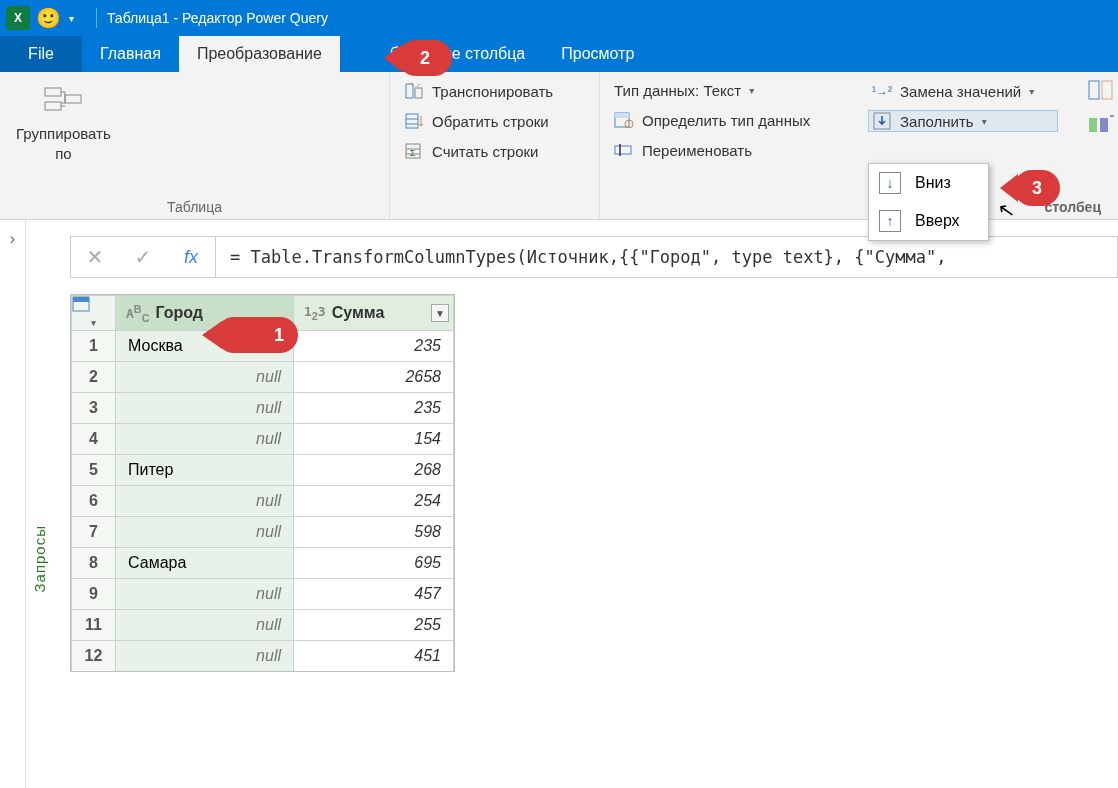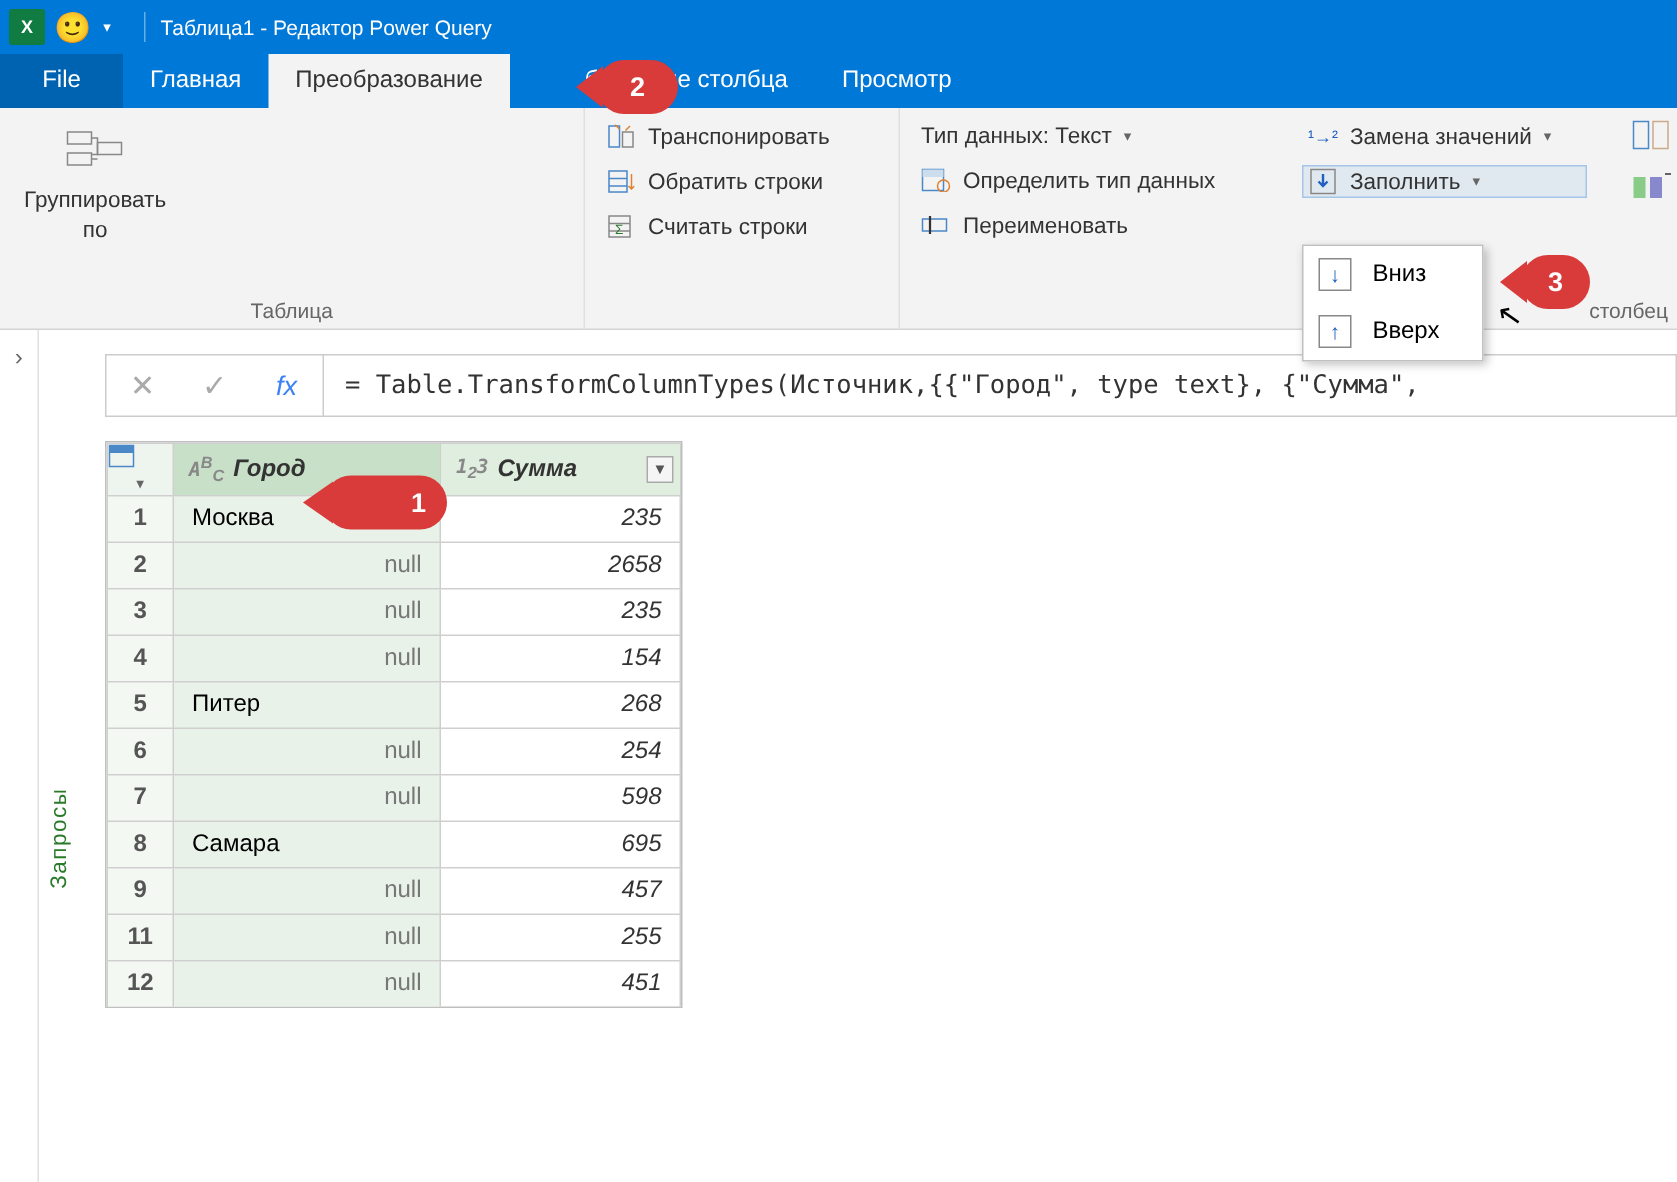--- a/index.html
+++ b/index.html
@@ -30,21 +30,21 @@
 .big-btn .lbl { line-height: 20px; }
 .small-btn-list { display: flex; flex-direction: column; gap: 8px; padding-top: 2px; }
 .small-btn { display: flex; align-items: center; gap: 8px; font-size: 15px; color: #333; cursor: pointer; padding: 2px 4px; white-space: nowrap; }
 .small-btn .si { width: 20px; height: 18px; display: flex; align-items: center; justify-content: center; }
 .small-btn.hover { background: #e0e8f0; border: 1px solid #a5c5e8; padding: 1px 3px; }
 
 
 .fill-menu { position: absolute; left: 868px; top: 163px; background: #fff; border: 1px solid #c0c0c0; box-shadow: 2px 2px 6px rgba(0,0,0,0.25); z-index: 100; }
 .fill-menu .mi { display: flex; align-items: center; gap: 14px; padding: 8px 28px 8px 10px; font-size: 16px; cursor: pointer; }
 .fill-menu .mi .mi-icon { width: 22px; height: 22px; border: 1px solid #888; display: flex; align-items: center; justify-content: center; color: #2060c0; font-size: 14px; }
-.ribbon-right-trunc2 { position: absolute; right: 6px; bottom: 4px; font-size: 14px; color: #666; }
+.ribbon-right-trunc2 { position: absolute; right: 17px; bottom: 4px; font-size: 14px; color: #666; font-weight: bold; }
 
 
 .callout { position: absolute; z-index: 200; }
 .callout.c1 { left: 216px; top: 317px; }
 .callout.c1 .body { background: #d93a3a; width: 82px; height: 36px; border-radius: 18px 18px 18px 18px; position: relative; display:flex; align-items:center; justify-content:flex-end; padding-right:14px;}
 .callout.c1 .body::before { content:""; position:absolute; left:-14px; top:4px; border-top:14px solid transparent; border-bottom:14px solid transparent; border-right:20px solid #d93a3a; }
 .callout.c1 .num { color:#fff; font-size:18px; font-weight:600; }
 .callout.c2 { left: 398px; top: 40px; }
 .callout.c2 .body { background:#d93a3a; width:54px; height:36px; border-radius:18px; position:relative; display:flex; align-items:center; justify-content:center;}
 .callout.c2 .body::before { content:""; position:absolute; left:-14px; top:4px; border-top:14px solid transparent; border-bottom:14px solid transparent; border-right:18px solid #d93a3a;}
@@ -74,25 +74,25 @@
 
 
 .grid { border: 1px solid #bfbfbf; display: inline-block; background:#fff;}
 .grid table { border-collapse: collapse; }
 .grid th, .grid td { border: 1px solid #cfcfcf; font-size: 16px; }
 .grid .corner { width: 44px; background: #eef5ee; text-align:center; }
 .grid .colh { background: #e0eee0; padding: 6px 10px; position: relative; }
 .grid .colh.sel { background: #c8e0c8; }
 .grid .colh .type-icon { color: #888; font-size: 13px; margin-right: 6px; font-family: Consolas,monospace;}
 .grid .colh .dd { position: absolute; right: 4px; top: 50%; transform: translateY(-50%); width: 18px; height: 18px; border: 1px solid #aaa; background: #f5f5f5; display: flex; align-items: center; justify-content: center; font-size: 10px; color: #555; cursor: pointer; }
-.grid .colh-inner { display:flex; align-items:center; font-weight:600; color:#333; padding-right:22px;font-style:italic;}
+.grid .colh-inner { display:flex; align-items:center; font-weight:600; color:#333; padding-right:22px;}
 .grid .rowh { width: 44px; text-align: center; background: #f3f8f3; color: #555; padding: 6px 0;}
 .grid .cell { padding: 6px 12px; min-width: 150px; }
 .grid .cell.city { background: #e8f2e8; }
-.grid .cell.city.null { color: #777; text-align: right; }
+.grid .cell.city.null { font-style: italic; color: #777; text-align: right; }
 .grid .cell.num { text-align: right; font-style: italic; color: #333; min-width: 150px; }
 .grid tr.lastrow td, .grid tr.lastrow th { border-bottom: none; }
 .col-city { width: 178px; }
 .col-sum { width: 160px; }
 
 svg { display:block; }
 </style>
 </head>
 <body>
 

